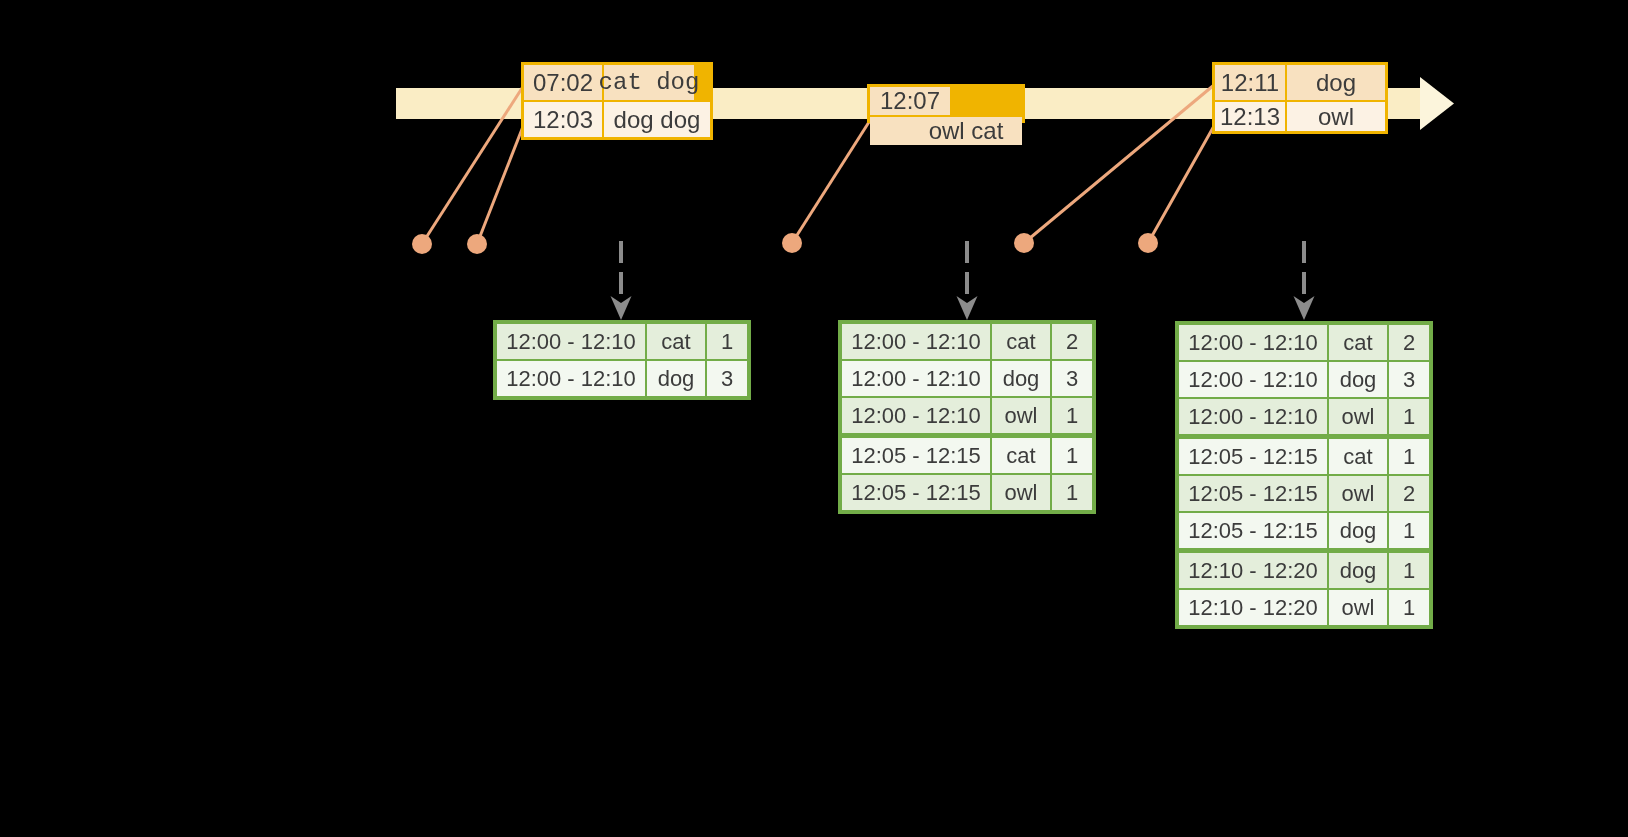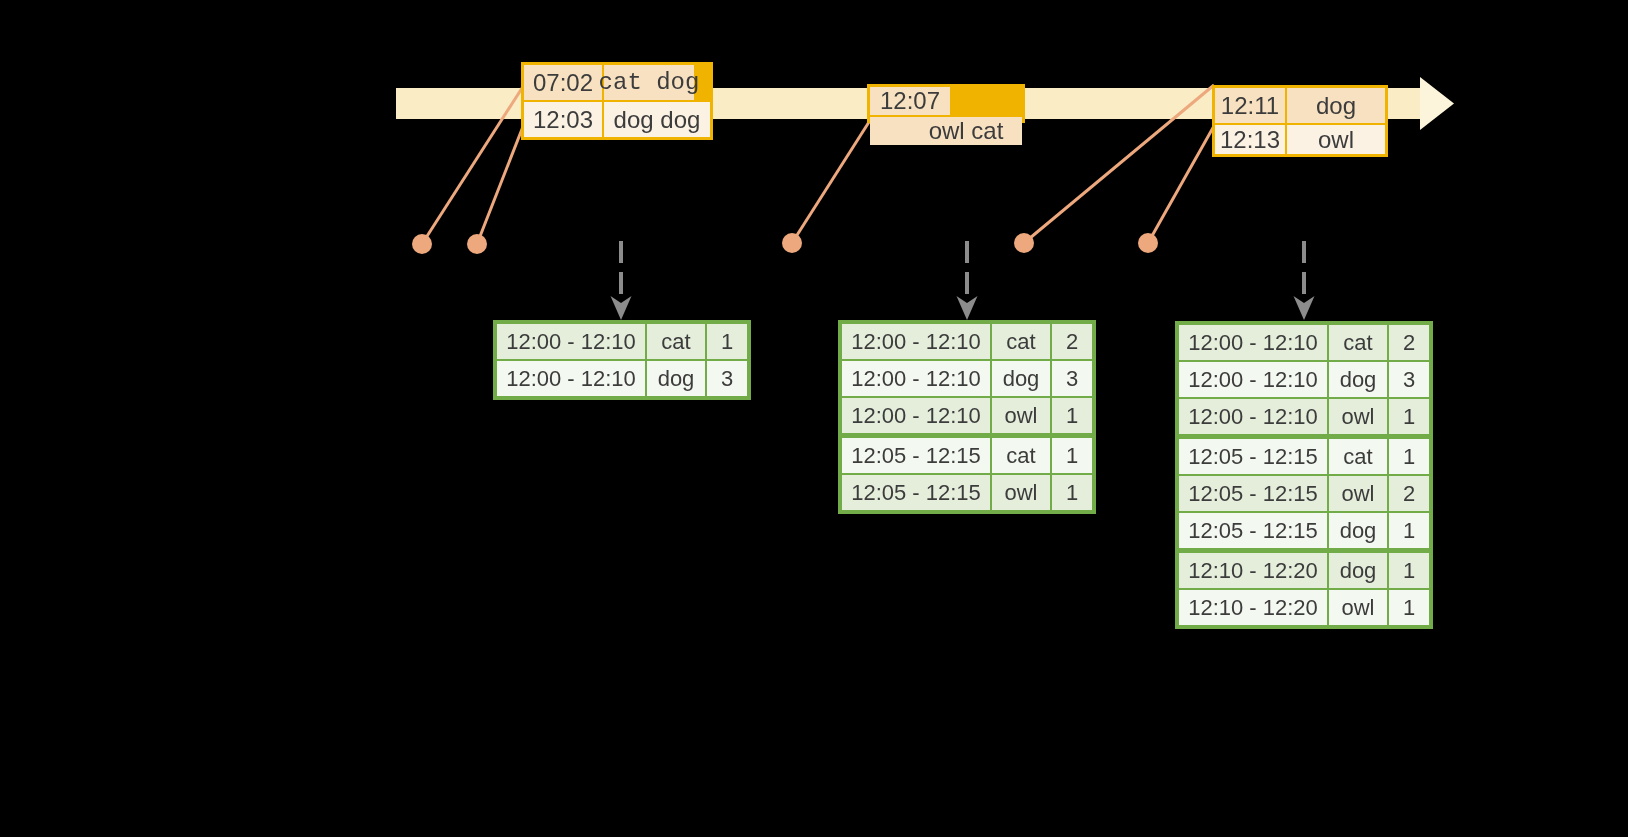--- a/index.html
+++ b/index.html
@@ -75,21 +75,21 @@
         <div class="cell" style="width: 78px;">12:03</div>
         <div class="cell" style="width: 106px;">dog dog</div>
       </div>
     </div>
   <div class="etable" style="left:867px;top:84px;">
       <div class="trow peach-dark" style="height: 33px; flex-direction: column;">
         <div class="cell" style="width: 80px;">12:07</div>
         <div class="cell" style="width: 112px; padding-left: 40px;">owl cat</div>
       </div>
     </div>
-  <div class="etable" style="left:1212px;top:62px;margin-top:23px;">
+  <div class="etable" style="left:1212px;top:62px;">
       <div class="trow peach-dark" style="height: 35px;">
         <div class="cell" style="width: 70px;">12:11</div>
         <div class="cell" style="width: 98px;">dog</div>
       </div>
       <div class="trow peach-light" style="height: 29px;">
         <div class="cell" style="width: 70px;">12:13</div>
         <div class="cell" style="width: 98px;">owl</div>
       </div>
     </div>
 

